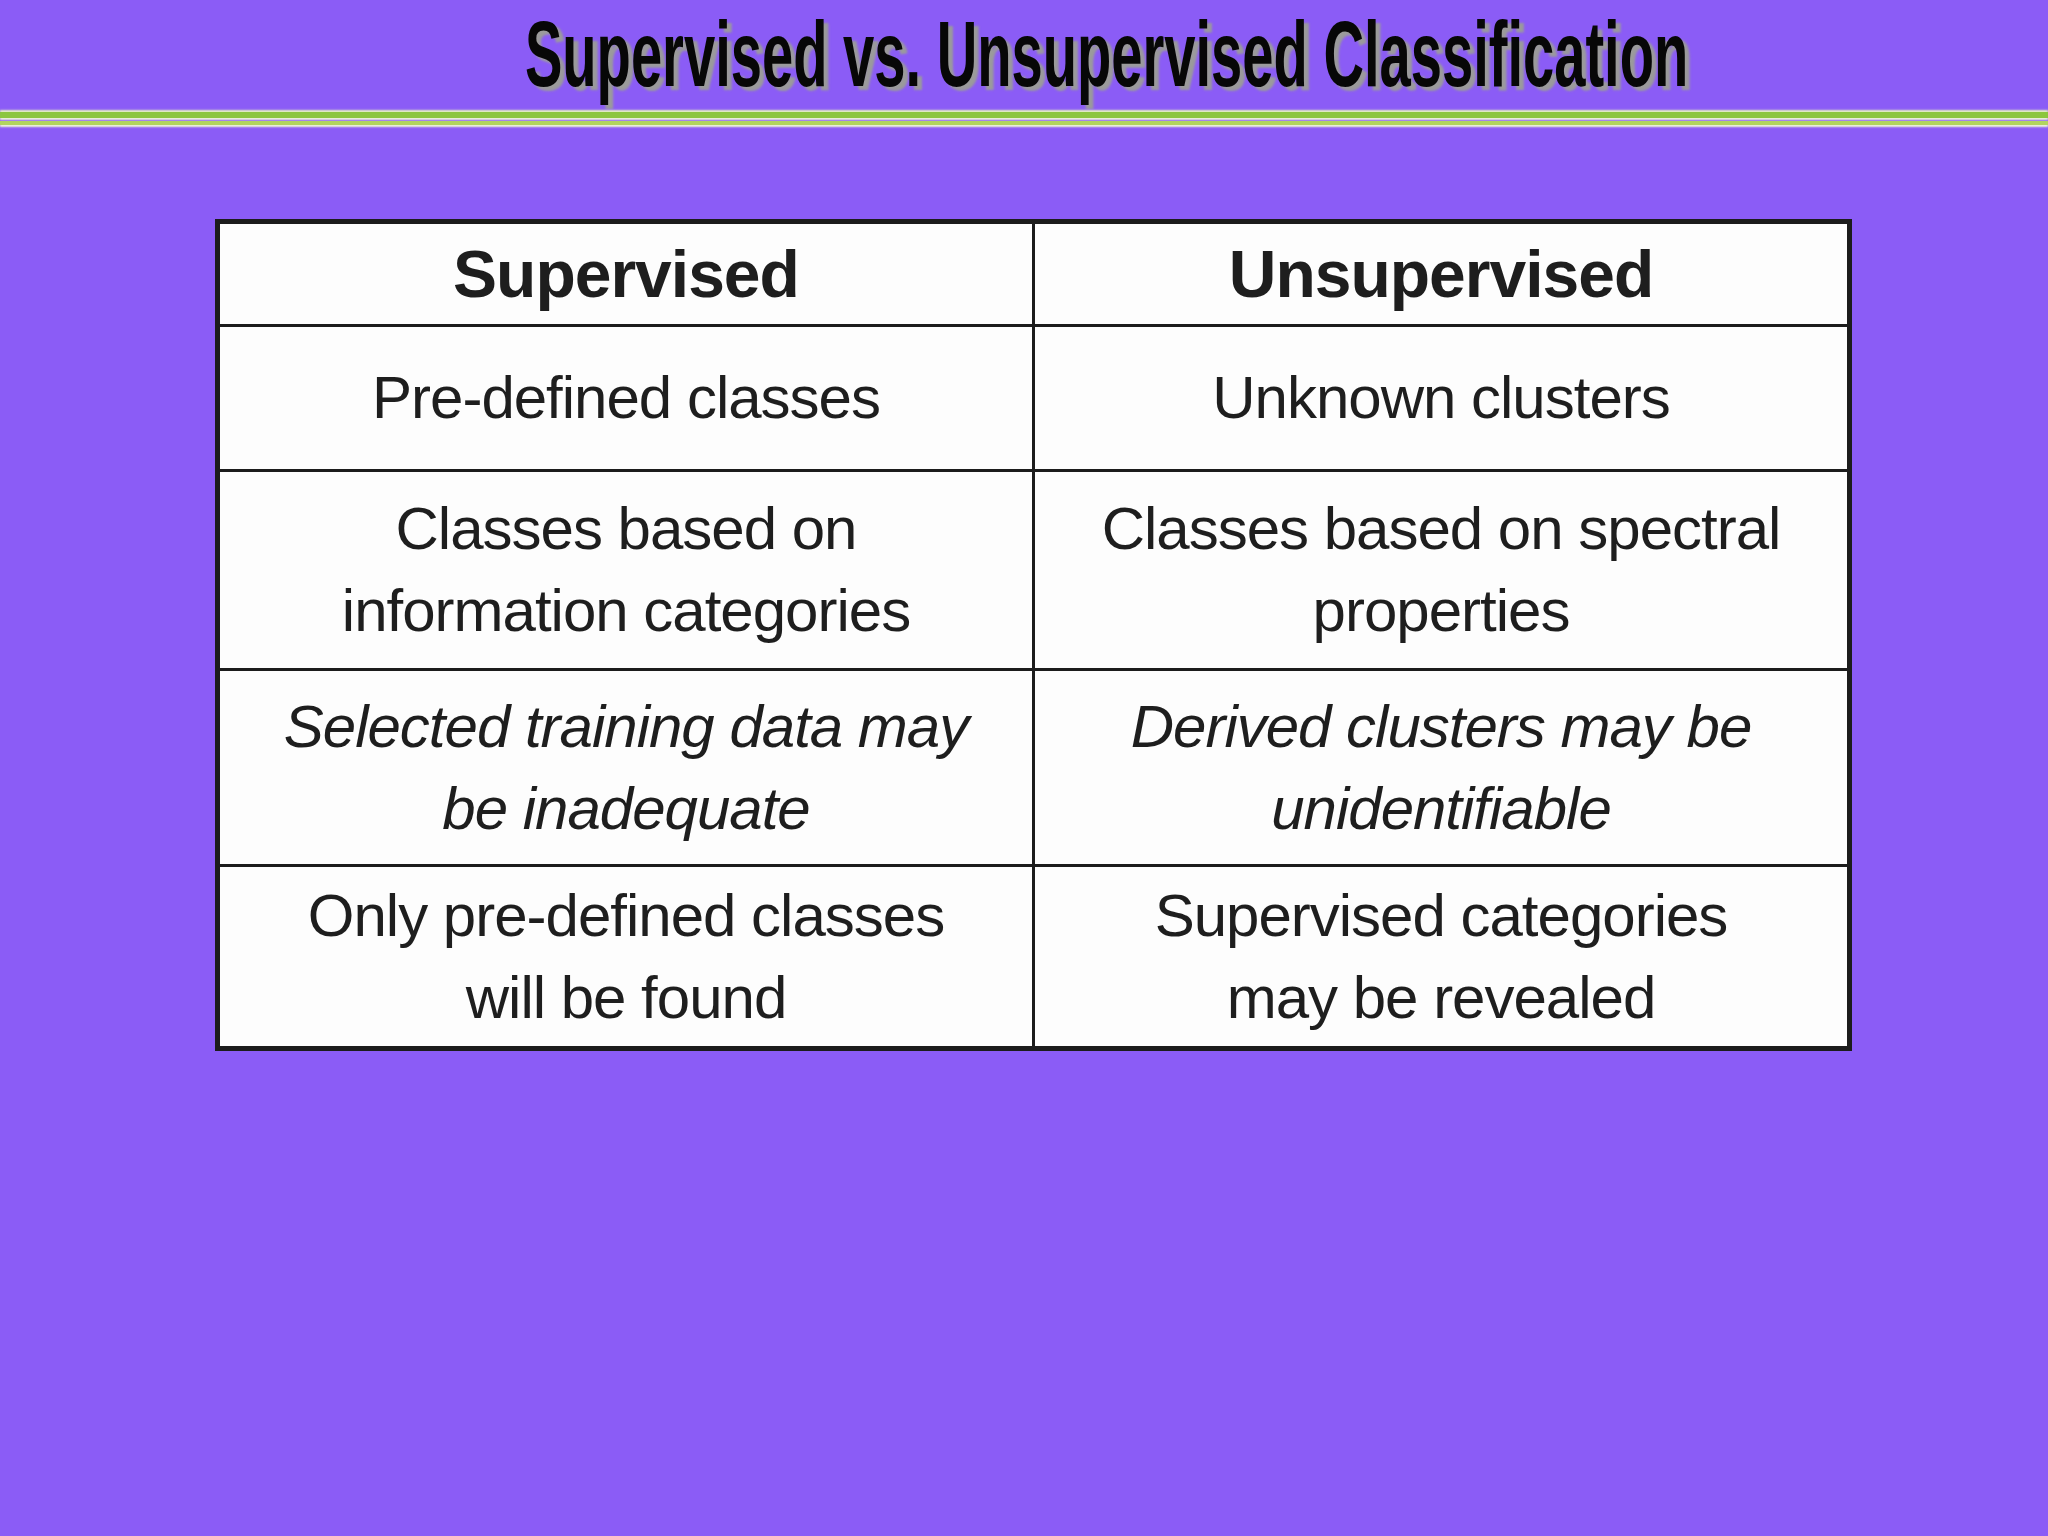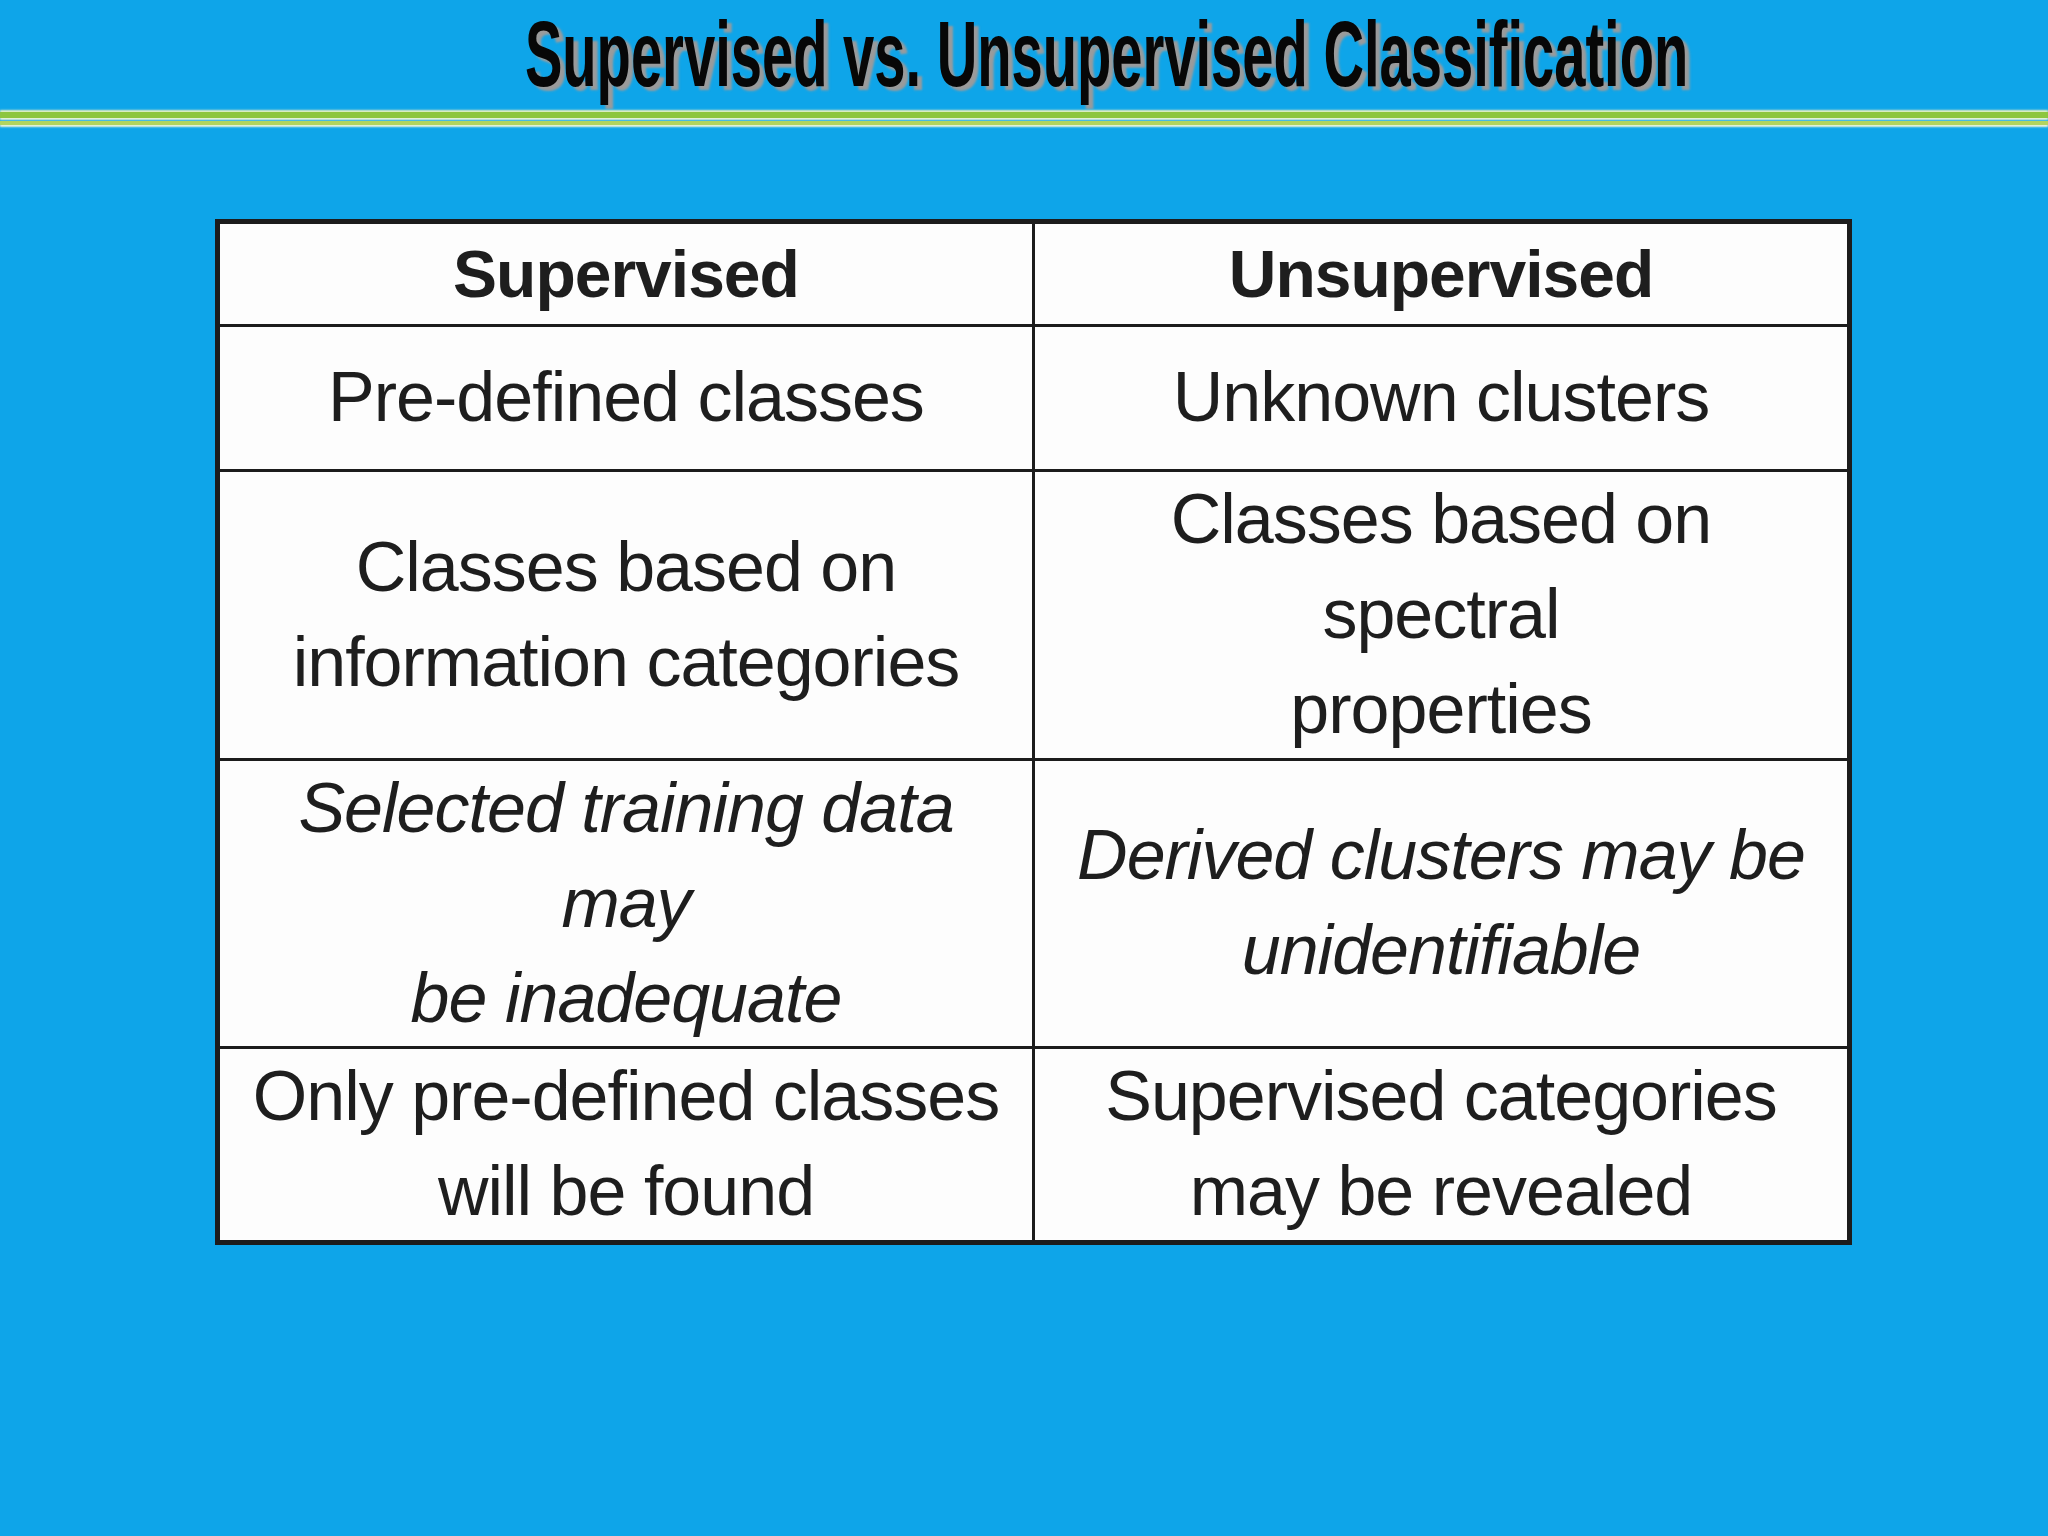--- a/index.html
+++ b/index.html
@@ -4,21 +4,21 @@
 <style>
   html, body {
     margin: 0;
     padding: 0;
     background: #ffffff;
   }
   .page {
     position: relative;
     width: 2048px;
     height: 1536px;
-    background: #0ea5e9;
+    background: #8b5cf6;
     overflow: hidden;
     font-family: "Liberation Sans", sans-serif;
   }
   
   .title-wrap {
     position: absolute;
     left: 83px;
     top: 2px;
     width: 2048px;
     text-align: center;
@@ -71,21 +71,21 @@
     padding: 0 10px;
   }
   table.cmp th {
     height: 100px;
     font-size: 66px;
     font-weight: bold;
     letter-spacing: -1px;
     vertical-align: middle;
   }
   table.cmp td {
-    font-size: 70px;
+    font-size: 60px;
     line-height: 1.36;
     letter-spacing: -1px;
     vertical-align: middle;
     white-space: pre-line;
   }
   tbody tr:nth-child(1) { height: 145px; }
   tbody tr:nth-child(2) { height: 199px; }
   tbody tr:nth-child(3) { height: 196px; font-style: italic; }
   tbody tr:nth-child(4) { height: 183px; }
   tbody tr:nth-child(5) { height: 276px; }

